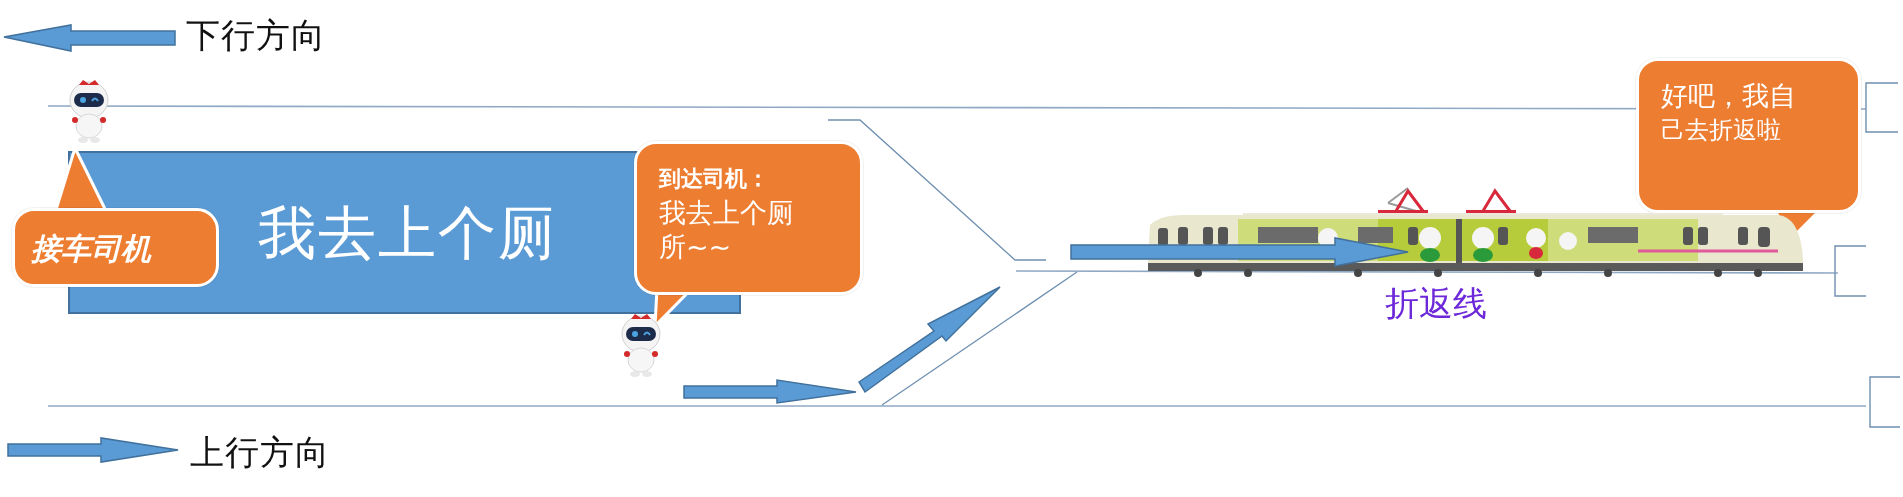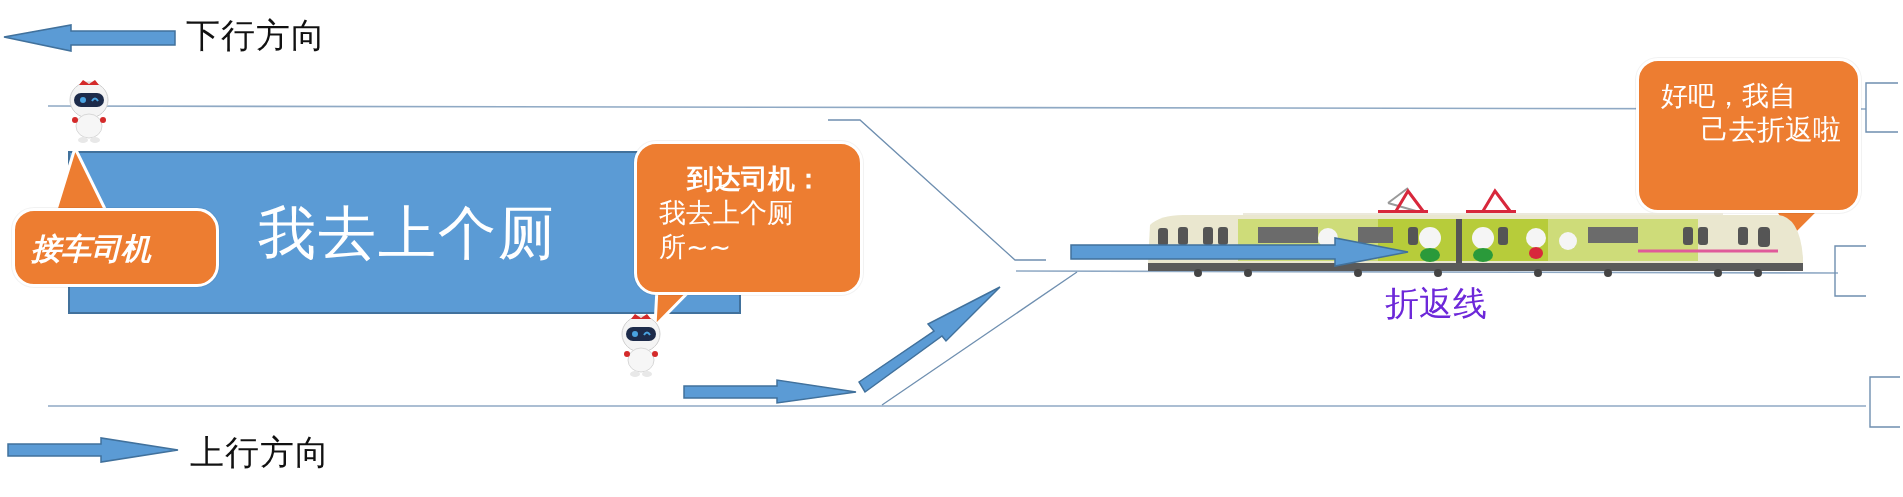--- a/index.html
+++ b/index.html
@@ -122,31 +122,31 @@
   <polygon points="65,0 97,65 45,65" fill="#ed7d31" stroke="#ffffff" stroke-width="3"></polygon>
 </svg>
 <div class="bubble" style="left:12px; top:208px; width:207px; height:79px; padding:18px 0 0 16px;">
   <span class="title" style="font-size:30px;font-style:italic;">接车司机</span>
 </div>
 
 <svg class="abs" style="left:630px; top:270px; width:120px; height:60px;" viewBox="0 0 120 60">
   <polygon points="28,0 80,0 25,56" fill="#ed7d31" stroke="#ffffff" stroke-width="3"></polygon>
 </svg>
 <div class="bubble" style="left:634px; top:141px; width:229px; height:154px; padding:18px 0 0 22px;">
-  <span class="title" style="font-size:27px; line-height:34px;margin-left:28px;">到达司机：</span>
+  <span class="title" style="font-size:22px; line-height:34px;">到达司机：</span>
   <span class="body" style="font-size:27px; line-height:34px;">我去上个厕</span>
   <span class="body" style="font-size:27px; line-height:34px;">所~~</span>
 </div>
 
 <svg class="abs" style="left:1770px; top:200px; width:80px; height:50px;" viewBox="0 0 80 50">
   <polygon points="0,0 60,0 20,40" fill="#ed7d31" stroke="#ffffff" stroke-width="3"></polygon>
 </svg>
 <div class="bubble" style="left:1636px; top:58px; width:225px; height:155px; padding:18px 0 0 22px;">
   <span class="body" style="font-size:27px; line-height:34px;">好吧，我自</span>
-  <span class="body" style="font-size:28px; line-height:34px;margin-left:40px;">己去折返啦</span>
+  <span class="body" style="font-size:24px; line-height:34px;">己去折返啦</span>
 </div>
 
 <svg class="robot" style="left:66px; top:78px;" viewBox="0 0 46 66">
   <ellipse cx="23" cy="22" rx="19" ry="18" fill="#f4f4f4" stroke="#d0d0d0"></ellipse>
   <path d="M13 7 L17 2 L23 6 L29 2 L33 7" fill="#d42a2a"></path>
   <rect x="8" y="15" width="30" height="14" rx="7" fill="#1d2b4a"></rect>
   <circle cx="17" cy="22" r="3" fill="#4aa3e0"></circle>
   <path d="M26 23 Q29 18 32 23" stroke="#4aa3e0" stroke-width="2" fill="none"></path>
   <ellipse cx="23" cy="48" rx="13" ry="12" fill="#f6f6f6" stroke="#d8d8d8"></ellipse>
   <circle cx="9" cy="42" r="3" fill="#d42a2a"></circle>

